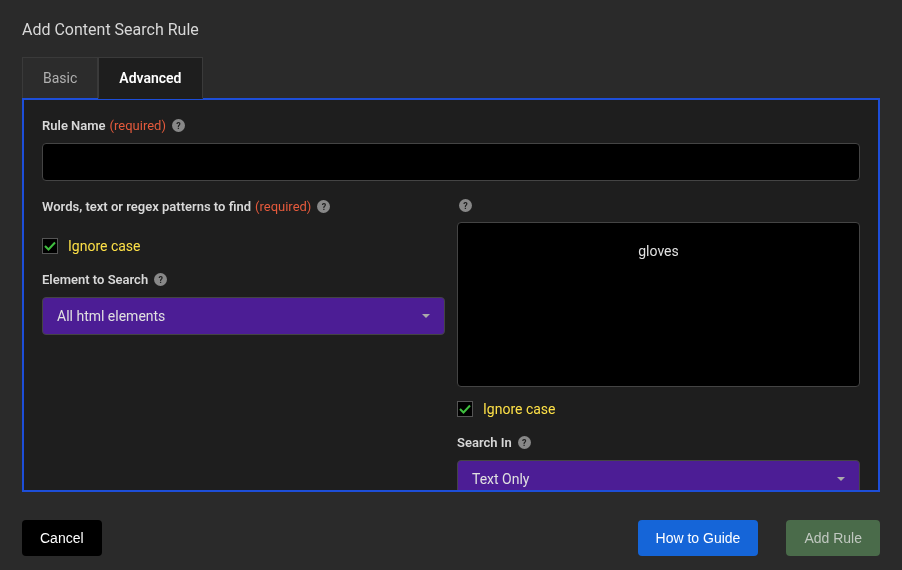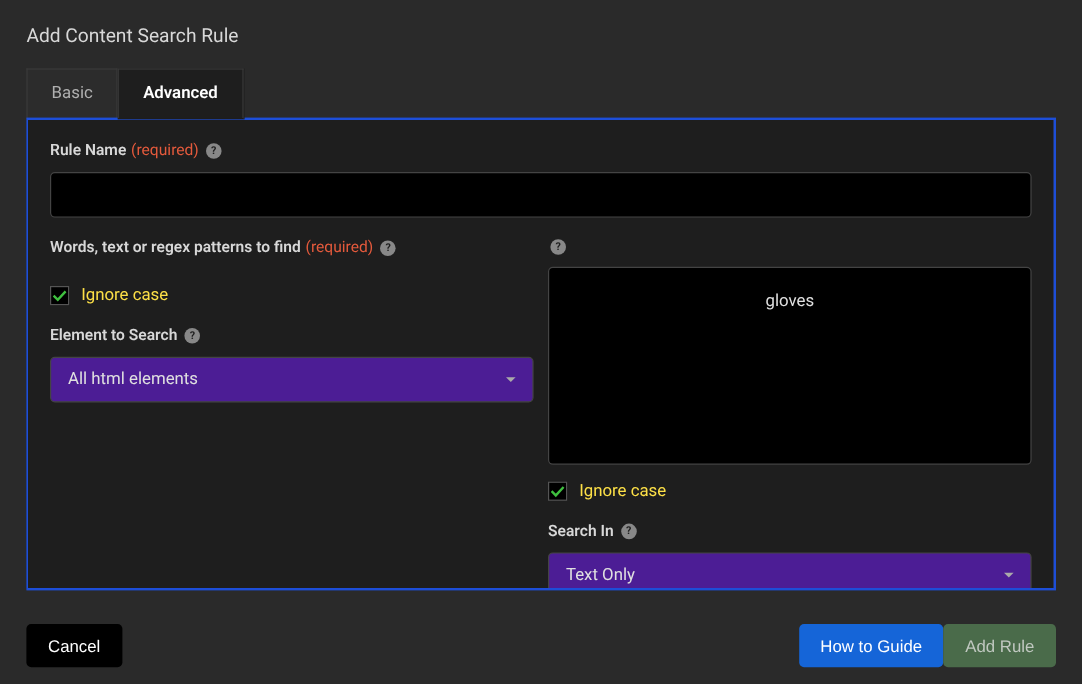--- a/index.html
+++ b/index.html
@@ -180,21 +180,21 @@
     }
     .footer {
       display: flex;
       justify-content: space-between;
       align-items: center;
       padding: 14px 8px 0 8px;
       margin-top: 14px;
     }
     .footer-right {
       display: flex;
-      gap: 0;
+      gap: 28px;
       padding-left: 28px;
     }
     .btn {
       padding: 10px 18px;
       font-size: 14px;
       border: none;
       border-radius: 4px;
       cursor: pointer;
       color: #fff;
       font-weight: 400;

